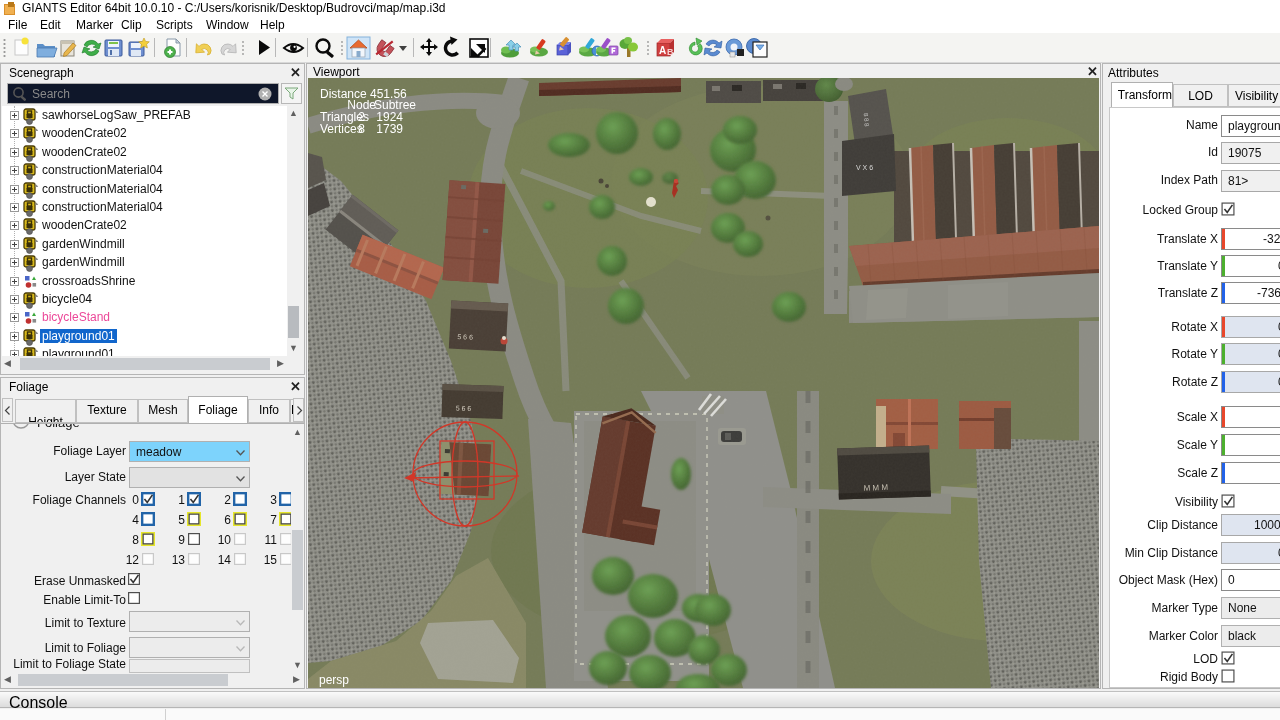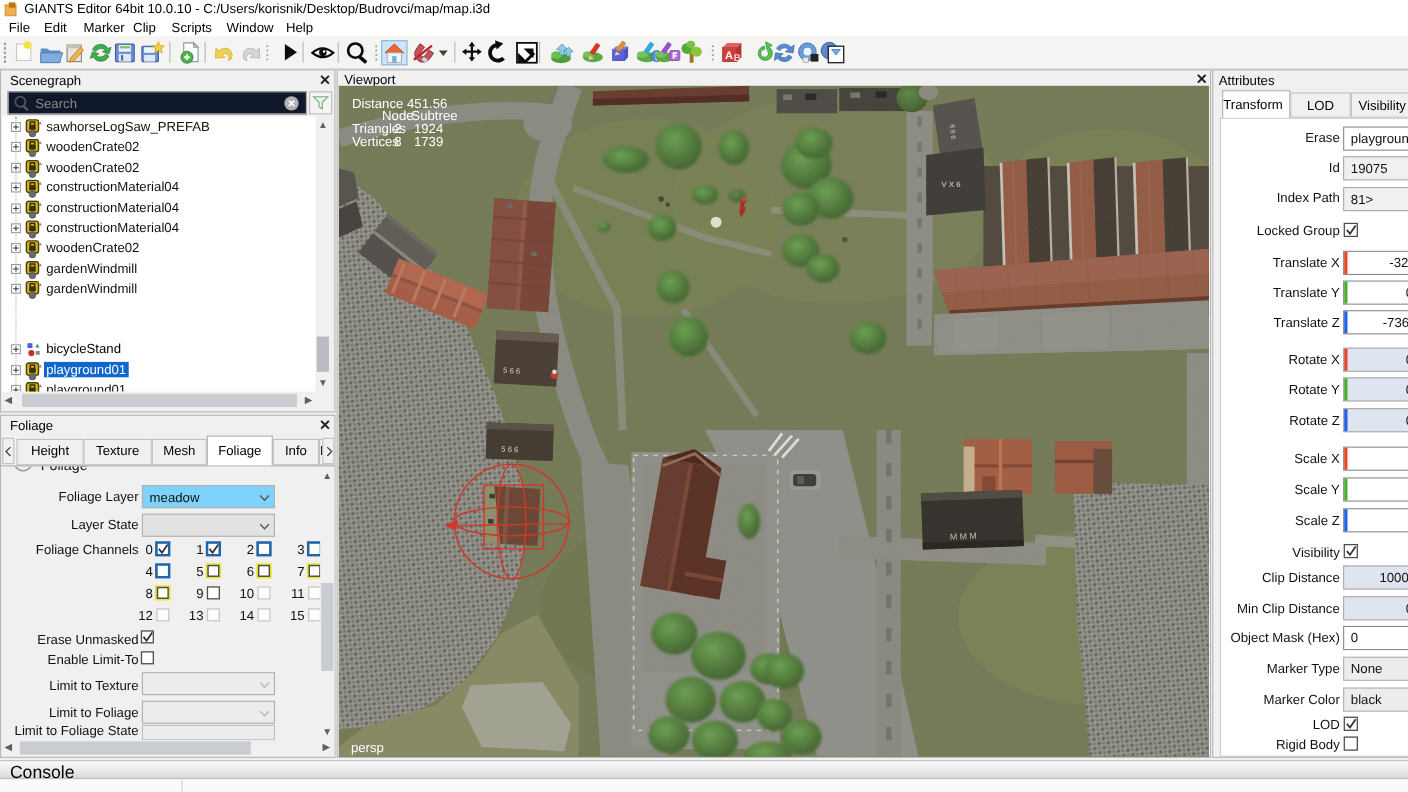--- a/index.html
+++ b/index.html
@@ -361,29 +361,50 @@
       <div class="plusbox" style="top:4px"></div>
       <svg class="abs" style="left:20px;top:1px" width="18" height="17" viewBox="0 0 18 17">
             <rect x="2" y="1" width="11" height="11" rx="2" fill="#d8b91c" stroke="#4a3c08" stroke-width="1.3"></rect>
             <rect x="5.5" y="3" width="4" height="3" fill="none" stroke="#3a3008" stroke-width="1.4"></rect>
             <rect x="4.5" y="6" width="6" height="4" fill="#3a3008"></rect>
             <path d="M13 2 l3.2 0 -1.6 -2.6z" transform="translate(0 3)" fill="#8a8a8a"></path>
             <circle cx="7.5" cy="13.5" r="3" fill="#6a6a6a" stroke="#4a4a4a" stroke-width="0.6"></circle>
           </svg>
       <span class="abs" style="left:40px;top:1px;font-size:12px;color:#111">gardenWindmill</span>
       </div>
-      <div class="abs" style="left:0;top:203.4px;width:285px;height:18px">
+      <div class="abs" style="left:0;top:166.6px;width:285px;height:18px">
       <div class="plusbox" style="top:4px"></div>
       <svg class="abs" style="left:20px;top:1px" width="18" height="17" viewBox="0 0 18 17">
             <rect x="3" y="2" width="4.5" height="4.5" fill="#4a66c8"></rect>
             <path d="M10 6 l4 0 -2 -3.4z" fill="#3aa83a"></path>
             <circle cx="6.5" cy="11" r="2.8" fill="#c03030"></circle>
             <rect x="10.5" y="9" width="3.6" height="3.6" fill="#8a8a8a"></rect>
           </svg>
-      <span class="abs" style="left:40px;top:1px;font-size:12px;color:#000000">bicycleStand</span>
+      <span class="abs" style="left:40px;top:1px;font-size:12px;color:#111">crossroadsShrine</span>
+      </div>
+      <div class="abs" style="left:0;top:185.0px;width:285px;height:18px">
+      <div class="plusbox" style="top:4px"></div>
+      <svg class="abs" style="left:20px;top:1px" width="18" height="17" viewBox="0 0 18 17">
+            <rect x="2" y="1" width="11" height="11" rx="2" fill="#d8b91c" stroke="#4a3c08" stroke-width="1.3"></rect>
+            <rect x="5.5" y="3" width="4" height="3" fill="none" stroke="#3a3008" stroke-width="1.4"></rect>
+            <rect x="4.5" y="6" width="6" height="4" fill="#3a3008"></rect>
+            <path d="M13 2 l3.2 0 -1.6 -2.6z" transform="translate(0 3)" fill="#8a8a8a"></path>
+            <circle cx="7.5" cy="13.5" r="3" fill="#6a6a6a" stroke="#4a4a4a" stroke-width="0.6"></circle>
+          </svg>
+      <span class="abs" style="left:40px;top:1px;font-size:12px;color:#111">bicycle04</span>
+      </div>
+      <div class="abs" style="left:0;top:203.4px;width:285px;height:18px">
+      <div class="plusbox" style="top:4px"></div>
+      <svg class="abs" style="left:20px;top:1px" width="18" height="17" viewBox="0 0 18 17">
+            <rect x="3" y="2" width="4.5" height="4.5" fill="#4a66c8"></rect>
+            <path d="M10 6 l4 0 -2 -3.4z" fill="#3aa83a"></path>
+            <circle cx="6.5" cy="11" r="2.8" fill="#c03030"></circle>
+            <rect x="10.5" y="9" width="3.6" height="3.6" fill="#8a8a8a"></rect>
+          </svg>
+      <span class="abs" style="left:40px;top:1px;font-size:12px;color:#ec4899">bicycleStand</span>
       </div>
       <div class="abs" style="left:0;top:221.8px;width:285px;height:18px">
       <div class="plusbox" style="top:4px"></div>
       <svg class="abs" style="left:20px;top:1px" width="18" height="17" viewBox="0 0 18 17">
             <rect x="2" y="1" width="11" height="11" rx="2" fill="#d8b91c" stroke="#4a3c08" stroke-width="1.3"></rect>
             <rect x="5.5" y="3" width="4" height="3" fill="none" stroke="#3a3008" stroke-width="1.4"></rect>
             <rect x="4.5" y="6" width="6" height="4" fill="#3a3008"></rect>
             <path d="M13 2 l3.2 0 -1.6 -2.6z" transform="translate(0 3)" fill="#8a8a8a"></path>
             <circle cx="7.5" cy="13.5" r="3" fill="#6a6a6a" stroke="#4a4a4a" stroke-width="0.6"></circle>
           </svg>
@@ -415,21 +436,21 @@
     </div>
   </div>
 
   <div class="abs" style="left:0;top:377px;width:305px;height:312px;background:#f0f0f0;border:1px solid #b5b5b5">
     <span class="ptitle abs" style="left:8px;top:2px">Foliage</span>
     <span class="closex" style="left:289px;top:1px">✕</span>
     <div class="abs" id="folpanel" style="left:0;top:17px;width:303px;height:293px">
     <div class="abs" style="left:1px;top:3px;width:11px;height:24px;background:#f0f0f0;border:1px solid #c0c0c0;color:#333;text-align:center"><svg width="7" height="9" viewBox="0 0 7 9" style="margin-top:7px">
             <path d="M5.5 0.5 L1.5 4.5 L5.5 8.5" fill="none" stroke="#444" stroke-width="1.2"></path>
           </svg></div>
-    <div class="abs" style="left:14px;top:4px;width:61px;height:24px;background:#f0f0f0;border:1px solid #c0c0c0;font-size:12px;text-align:center;padding-top:3px;overflow:hidden;white-space:nowrap">Height</div>
+    <div class="abs" style="left:14px;top:4px;width:61px;height:24px;background:#f0f0f0;border:1px solid #c0c0c0;font-size:12px;text-align:center;padding-top:15px;overflow:hidden;white-space:nowrap">Height</div>
     <div class="abs" style="left:75px;top:4px;width:62px;height:24px;background:#f0f0f0;border:1px solid #c0c0c0;font-size:12px;text-align:center;padding-top:3px;overflow:hidden;white-space:nowrap">Texture</div>
     <div class="abs" style="left:137px;top:4px;width:50px;height:24px;background:#f0f0f0;border:1px solid #c0c0c0;font-size:12px;text-align:center;padding-top:3px;overflow:hidden;white-space:nowrap">Mesh</div>
     <div class="abs" style="left:187px;top:1px;width:60px;height:27px;background:#fff;border:1px solid #b0b0b0;border-bottom:none;font-size:12px;text-align:center;padding-top:6px;z-index:3">Foliage</div>
     <div class="abs" style="left:247px;top:4px;width:42px;height:24px;background:#f0f0f0;border:1px solid #c0c0c0;font-size:12px;text-align:center;padding-top:3px;overflow:hidden;white-space:nowrap">Info</div>
     <div class="abs" style="left:289px;top:4px;width:14px;height:24px;background:#f0f0f0;border:1px solid #c0c0c0;font-size:12px;text-align:center;padding-top:3px;overflow:hidden;white-space:nowrap">Pro</div>
     <div class="abs" style="left:292px;top:3px;width:11px;height:24px;background:#f0f0f0;border:1px solid #c0c0c0;z-index:4"><svg width="7" height="9" viewBox="0 0 7 9" style="margin:7px 0 0 2px">
             <path d="M1.5 0.5 L5.5 4.5 L1.5 8.5" fill="none" stroke="#444" stroke-width="1.2"></path>
           </svg></div>
     <div class="abs" style="left:0;top:28px;width:303px;height:1px;background:#b0b0b0;z-index:2"></div>
     <div class="abs" style="left:10px;top:29px;width:200px;height:8px;overflow:hidden;z-index:2">
@@ -557,25 +578,25 @@
           <div class="abs sbarrow" style="right:4px;top:1px">▶</div>
           <div class="abs" style="left:16px;top:1px;width:210px;height:12px;background:#c9ccd0"></div>
         </div>
     </div>
   </div>
 
   <div class="abs" style="left:1102px;top:63px;width:178px;height:626px;background:#f0f0f0;border:1px solid #b5b5b5;border-right:none">
     <span class="ptitle abs" style="left:5px;top:2px">Attributes</span>
     <div class="abs" id="attrpanel" style="left:0;top:17px;width:178px;height:609px;overflow:hidden">
     <div class="abs" style="left:6px;top:1px;width:172px;height:25px;background:#f0f0f0"></div>
-    <div class="abs" style="left:8px;top:1px;width:62px;height:25px;background:#fff;border:1px solid #b0b0b0;border-bottom:none;font-size:12px;text-align:left;padding-top:5px;z-index:2">Transform</div>
+    <div class="abs" style="left:8px;top:1px;width:62px;height:25px;background:#fff;border:1px solid #b0b0b0;border-bottom:none;font-size:12px;text-align:right;padding-top:5px;z-index:2">Transform</div>
     <div class="abs" style="left:70px;top:3px;width:55px;height:23px;background:#f0f0f0;border:1px solid #c0c0c0;font-size:12px;text-align:center;padding-top:4px">LOD</div>
     <div class="abs" style="left:125px;top:3px;width:70px;height:23px;background:#f0f0f0;border:1px solid #c0c0c0;font-size:12px;padding:4px 0 0 6px;white-space:nowrap">Visibility C</div>
     <div class="abs" style="left:6px;top:26px;width:172px;height:581px;background:#fff;border:1px solid #c8c8c8;border-right:none"></div>
-    <div class="alabel" style="left:0px;top:37px;width:115px;white-space:nowrap">Erase</div>
+    <div class="alabel" style="left:0px;top:37px;width:115px;white-space:nowrap">Name</div>
     <div class="afield" style="top:34px;height:22px">
           <span class="aval" style="left:6px;white-space:nowrap">playgroun</span>
         </div>
     <div class="alabel" style="left:0px;top:64px;width:115px;white-space:nowrap">Id</div>
     <div class="afield gray" style="top:61px;height:22px">
           <span class="aval" style="left:6px;white-space:nowrap">19075</span>
         </div>
     <div class="alabel" style="left:0px;top:92px;width:115px;white-space:nowrap">Index Path</div>
     <div class="afield gray" style="top:89px;height:22px">
           <span class="aval" style="left:6px;white-space:nowrap">81&gt;</span>

